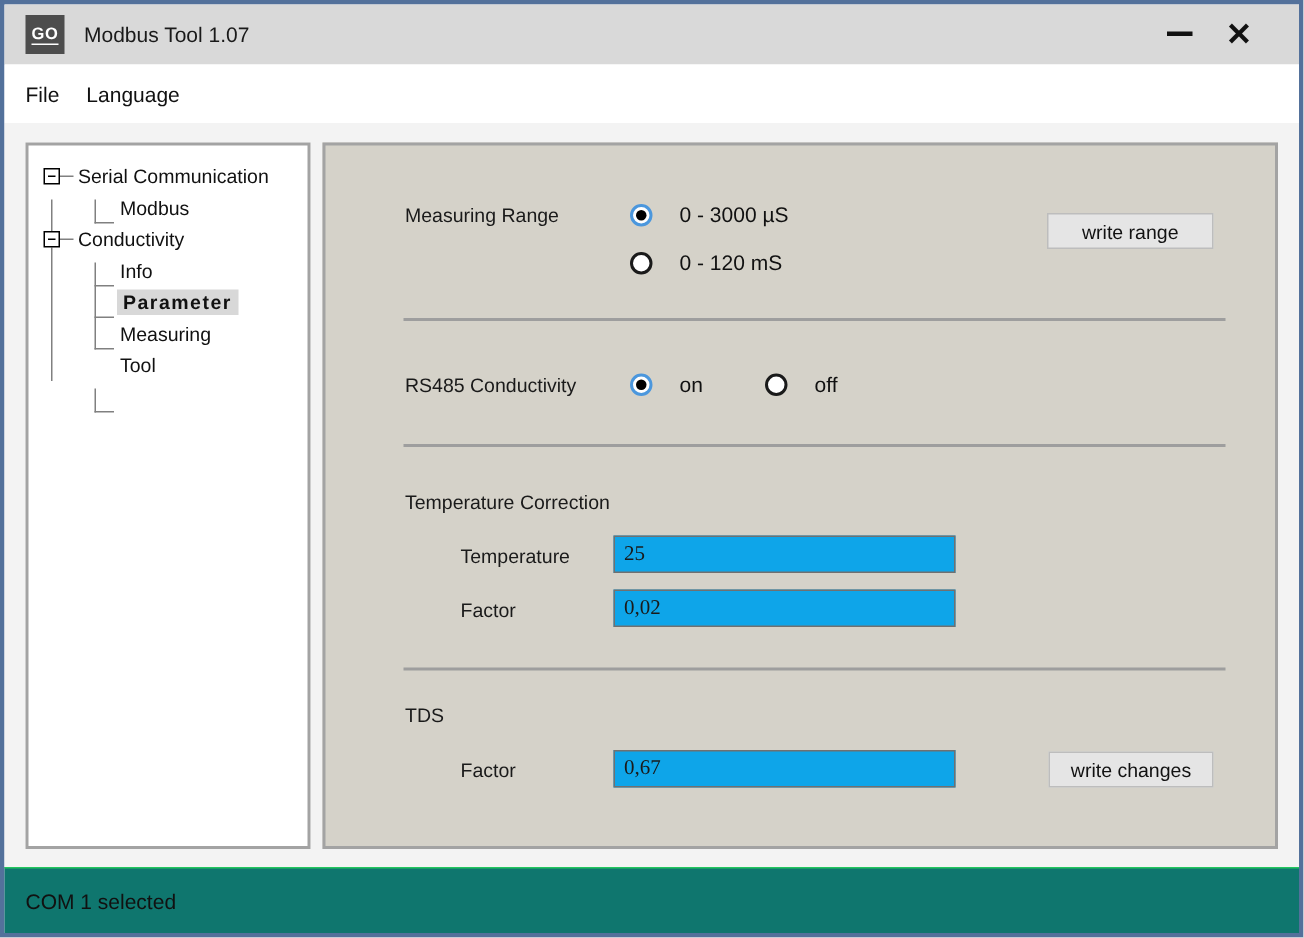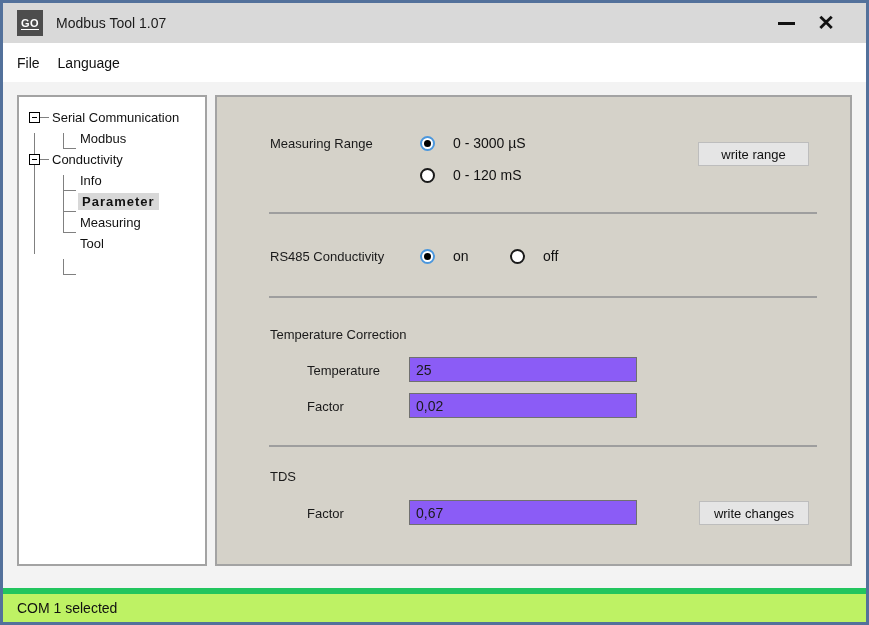--- a/index.html
+++ b/index.html
@@ -88,33 +88,33 @@
     width:15px; height:15px; border-radius:50%;
     background:#fff; flex:0 0 auto;
     display:flex; align-items:center; justify-content:center;
   }
   .radio.on  { border:2px solid #4b97dd; }
   .radio.off { border:2px solid #1a1a1a; }
   .radio .dot { width:7px; height:7px; border-radius:50%; background:#000; }
   .radio-label { margin-left:18px; font-size:14px; white-space:nowrap; }
   .field {
     position:absolute; left:192px; width:228px; height:25px;
-    border:1px solid #707070; background:#8b5cf6;
-    font-family:Liberation Sans, sans-serif; font-size:14px;
+    border:1px solid #707070; background:#0ea5e9;
+    font-family:Liberation Serif, serif; font-size:14px;
     padding:0 6px; color:#1a1a1a;
   }
   .flat-btn {
     position:absolute; width:111px; height:24px;
     background:#e5e5e5; border:1px solid #bdbdbd;
     font-family:"Liberation Sans", sans-serif; font-size:13px; color:#111;
     cursor:default;
   }
   
   .statusbar {
-    height:34px; background:#bef264; border-top:6px solid #22c55e;
+    height:44px; background:#0f766e; border-top:1px solid #22c55e;
     display:flex; align-items:center; padding-left:14px;
     font-size:14px; flex:0 0 auto;
   }
 </style>
 </head>
 <body>
 
 <div class="window">
 
   <div class="titlebar">

